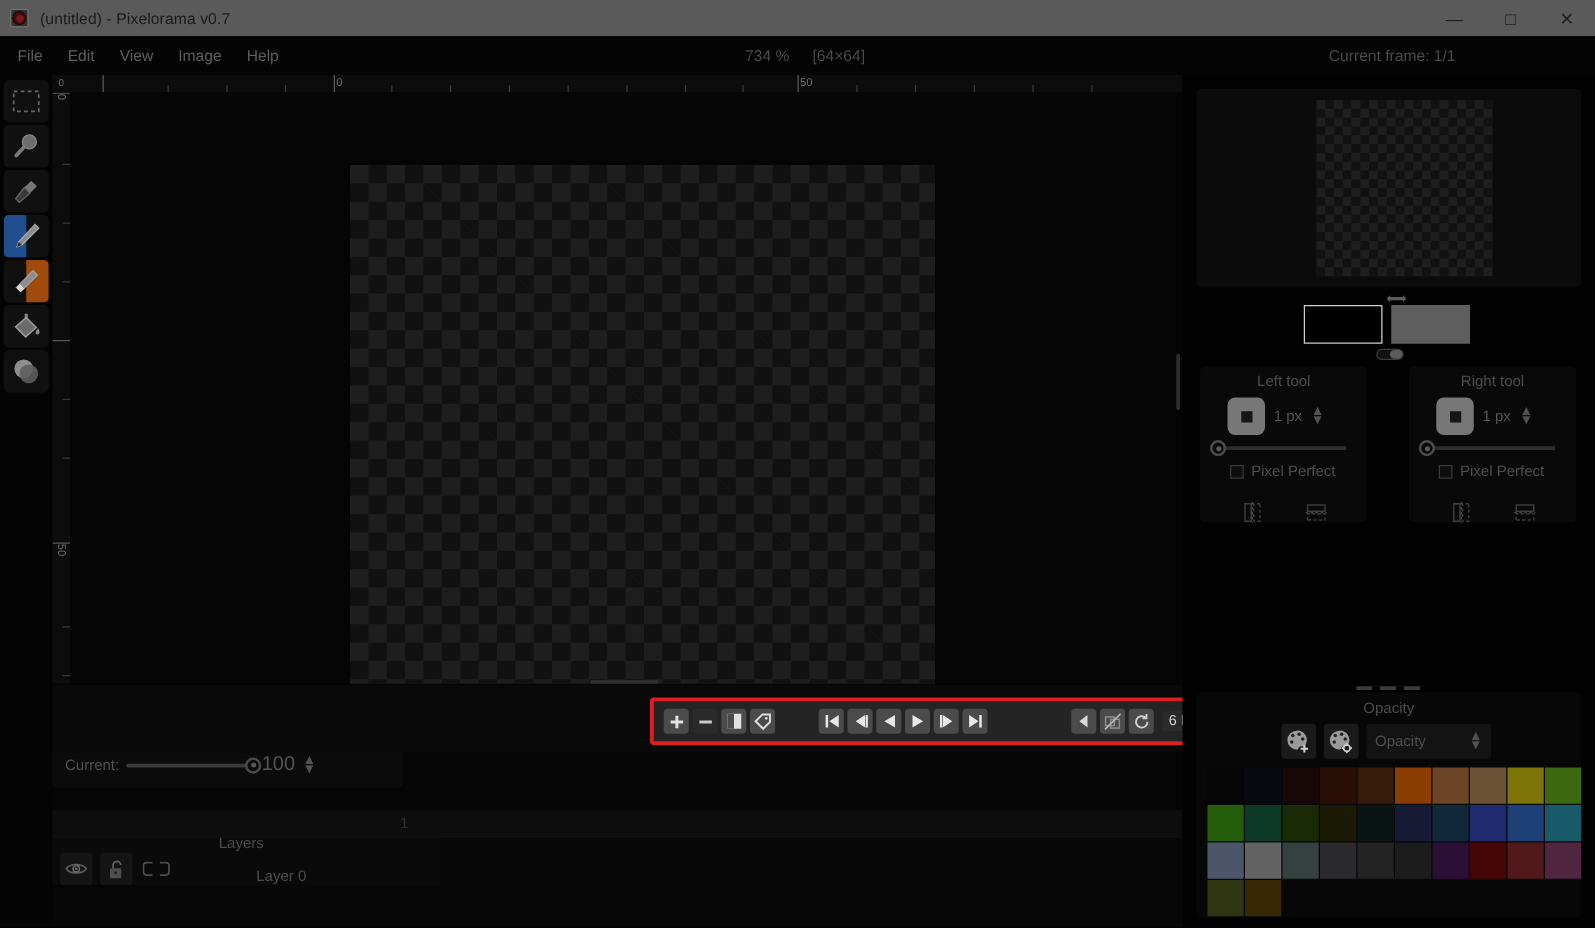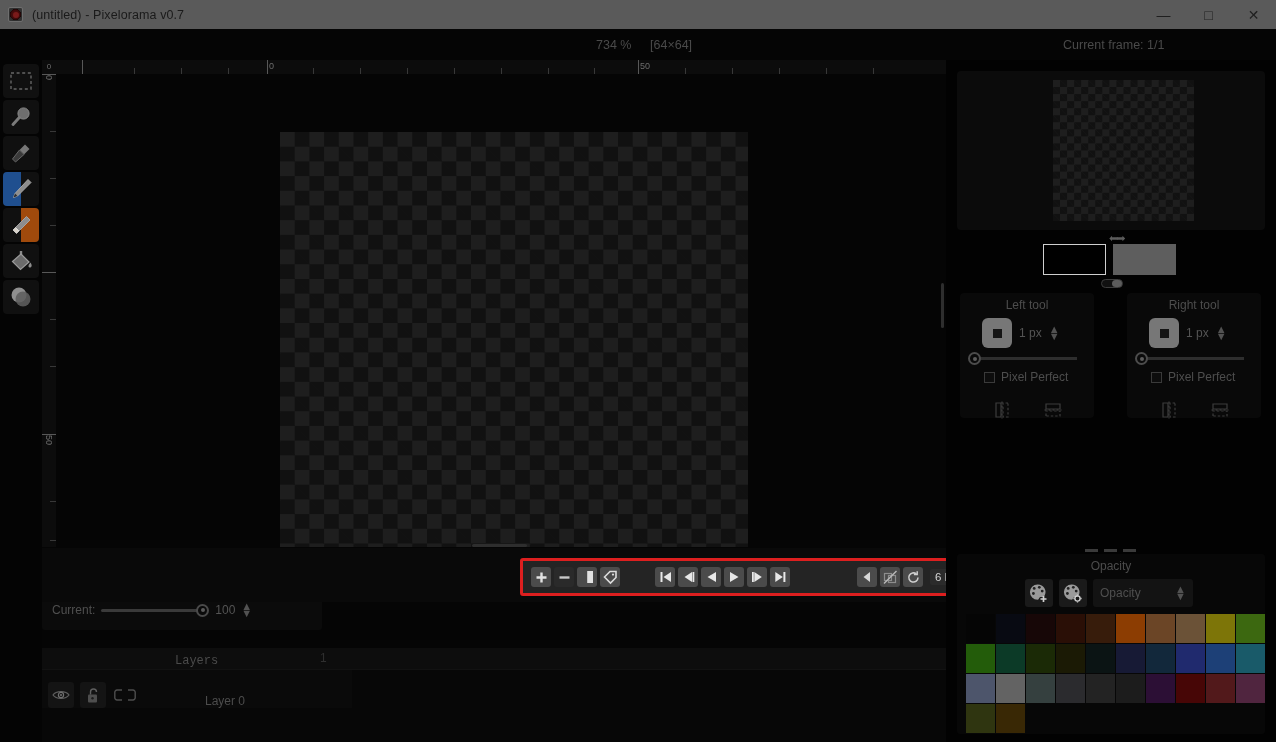--- a/index.html
+++ b/index.html
@@ -177,33 +177,33 @@
     width: 102px; height: 3px; background: #3a3a3a; border-radius: 2px; position: relative;
   }
   .slider-knob {
     position: absolute; right: -6px; top: -5px; width: 13px; height: 13px;
     border-radius: 50%; border: 2px solid #4a4a4a; background: #090909;
   }
   .slider-knob::after {
     content: ""; position: absolute; left: 2.5px; top: 2.5px;
     width: 4px; height: 4px; border-radius: 50%; background: #5a5a5a;
   }
-  .opacity-val { font-size: 12px; color: #545454; min-width: 26px; text-align: right; }
+  .opacity-val { font-size: 16px; color: #545454; min-width: 26px; text-align: right; }
 
   
   .layers-panel {
     position: absolute; left: 42px; top: 648px; width: 904px; height: 94px;
     background: #070707;
   }
   .layers-head {
     position: relative; height: 22px; background: #0d0d0d;
     border-bottom: 1px solid #121212;
   }
   .layers-head .lh-title {
-    position: absolute; left: 133px; top: 6px; font-size: 12px; color: #4b4b4b; font-family: Liberation Mono, monospace;
+    position: absolute; left: 133px; top: 19px; font-size: 12px; color: #4b4b4b;
   }
   .layers-head .lh-num {
     position: absolute; left: 278px; top: 3px; font-size: 12px; color: #2f2f2f;
   }
   .layer-row {
     display: flex; align-items: flex-end; height: 38px;
     background: #0a0a0a; width: 310px;
   }
   .lr-btn {
     width: 26px; height: 26px; margin-left: 6px; border-radius: 3px;
@@ -332,20 +332,27 @@
   <div class="titlebar">
     <div class="title-icon"></div>
     <span class="title-text">(untitled) - Pixelorama v0.7</span>
     <div class="win-btns">
       <div class="win-btn">—</div>
       <div class="win-btn">□</div>
       <div class="win-btn close">✕</div>
     </div>
   </div>
 
+  <div class="menubar">
+    <div class="menu-item">File</div>
+    <div class="menu-item">Edit</div>
+    <div class="menu-item">View</div>
+    <div class="menu-item">Image</div>
+    <div class="menu-item">Help</div>
+  </div>
   <span class="topstat" id="zoom-level">734 %</span>
   <span class="topstat" id="canvas-size">[64×64]</span>
   <span class="topstat" id="current-frame">Current frame: 1/1</span>
 
   <div class="toolbar">
 
     <div class="tool">
       <svg width="24" height="20" viewBox="0 0 24 20">
         <rect x="2" y="2" width="20" height="16" fill="none" stroke="#666" stroke-width="1.4" stroke-dasharray="3 2.6"></rect>
       </svg>

